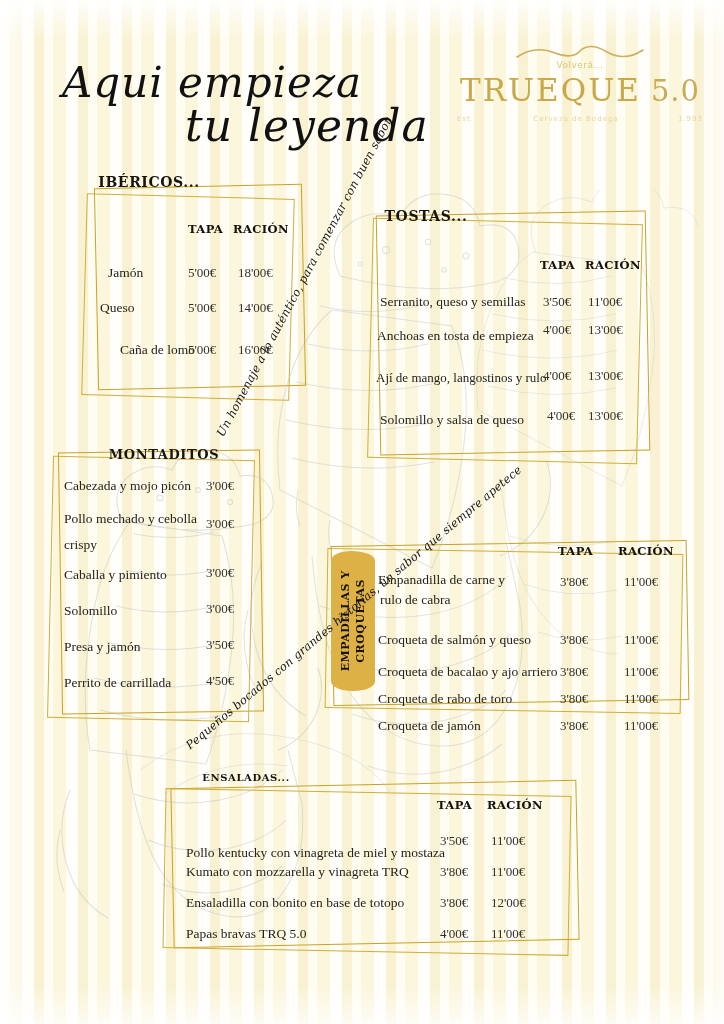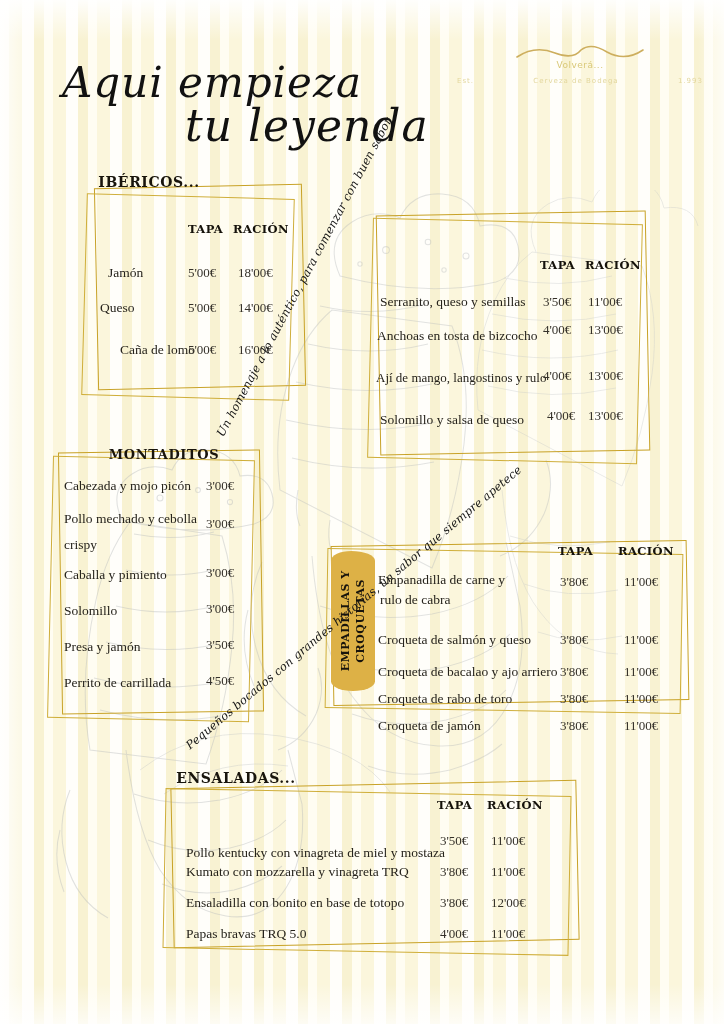--- a/index.html
+++ b/index.html
@@ -187,20 +187,21 @@
   </svg>
 
   <div class="title-script" id="title-l1">Aqui empieza</div>
   <div class="title-script" id="title-l2">tu leyenda</div>
 
   <div class="logo">
     <svg class="logo-swoosh" viewBox="0 0 130 18">
       <path d="M2 13 Q20 1 40 9 Q58 16 66 6 Q76 -2 92 8 Q110 18 128 6" stroke="#cdae5e" stroke-width="1.6" fill="none" stroke-linecap="round"></path>
     </svg>
     <div class="logo-volvera">Volverá...</div>
+    <div class="logo-main"><span>TRUEQUE</span><span class="five">5.0</span></div>
     <div class="logo-sub">
       <span>Est.</span>
       <span>Cerveza de Bodega</span>
       <span>1.993</span>
     </div>
   </div>
 
   <div class="frame" style="left:96px;top:186px;width:206px;height:200px;transform:rotate(-1.2deg);"></div>
   <div class="frame thin" style="left:84px;top:196px;width:206px;height:200px;transform:rotate(1.6deg);"></div>
 
@@ -228,33 +229,38 @@
     <div class="row" style="height:40px;">
       <div class="name" style="top:8px;left:-1px;padding-left:21px;">Caña de lomo</div>
       <div class="price" style="top:8px;left:88px;">5'00€</div>
       <div class="price" style="top:8px;left:138px;">16'00€</div>
     </div>
   </div>
 
   <div class="frame" style="left:378px;top:213px;width:268px;height:238px;transform:rotate(-1.1deg);"></div>
   <div class="frame thin" style="left:370px;top:221px;width:268px;height:238px;transform:rotate(1.4deg);"></div>
 
+  <div class="banner" style="left:371px;top:201px;width:110px;height:29px;font-size:14px;">
+    <span class="brush" style="border-radius:45% 55% 50% 50%/55% 45% 55% 45%;
+       box-shadow:3px 2px 0 -1px #ddb146, -3px -1px 0 -1px #e0b854;"></span>
+    <span>TOSTAS...</span>
+  </div>
 
   <div class="sect" style="left:380px;top:258px;width:260px;">
     <div class="cols">
       <div class="colhead" style="left:160px;">TAPA</div>
       <div class="colhead" style="left:205px;">RACIÓN</div>
     </div>
     <div class="row" style="height:38px;">
       <div class="name" style="top:18px;">Serranito, queso y semillas</div>
       <div class="price" style="top:18px;left:163px;">3'50€</div>
       <div class="price" style="top:18px;left:208px;">11'00€</div>
     </div>
     <div class="row" style="height:44px;">
-      <div class="name" style="top:14px;left:-3px;">Anchoas en tosta de bizcocho</div>
+      <div class="name" style="top:14px;left:-3px;">Anchoas en tosta de empieza</div>
       <div class="price" style="top:8px;left:163px;">4'00€</div>
       <div class="price" style="top:8px;left:208px;">13'00€</div>
     </div>
     <div class="row" style="height:44px;">
       <div class="name" style="top:12px;left:-4px;font-size:13px;">Ají de mango, langostinos y rulo</div>
       <div class="price" style="top:10px;left:163px;">4'00€</div>
       <div class="price" style="top:10px;left:208px;">13'00€</div>
     </div>
     <div class="row" style="height:36px;">
       <div class="name" style="top:10px;">Solomillo y salsa de queso</div>
@@ -340,21 +346,21 @@
     <div class="row" style="height:25px;">
       <div class="name" style="top:38px;">Croqueta de jamón</div>
       <div class="price" style="top:38px;left:182px;">3'80€</div>
       <div class="price" style="top:38px;left:246px;">11'00€</div>
     </div>
   </div>
 
   <div class="frame" style="left:172px;top:784px;width:404px;height:158px;transform:rotate(-1.2deg);"></div>
   <div class="frame thin" style="left:164px;top:792px;width:404px;height:158px;transform:rotate(1.1deg);"></div>
 
-  <div class="banner" style="left:164px;top:763px;width:144px;height:29px;font-size:14px;">
+  <div class="banner" style="left:174px;top:763px;width:144px;height:29px;font-size:10px;">
     <span class="brush" style="border-radius:45% 55% 50% 50%/52% 48% 52% 48%;
        box-shadow:3px 2px 0 -1px #ddb146, -3px -1px 0 -1px #e0b854;"></span>
     <span>ENSALADAS...</span>
   </div>
 
   <div class="sect" style="left:186px;top:795px;width:380px;">
     <div class="cols">
       <div class="colhead" style="left:251px;top:3px;">TAPA</div>
       <div class="colhead" style="left:301px;top:3px;">RACIÓN</div>
     </div>

